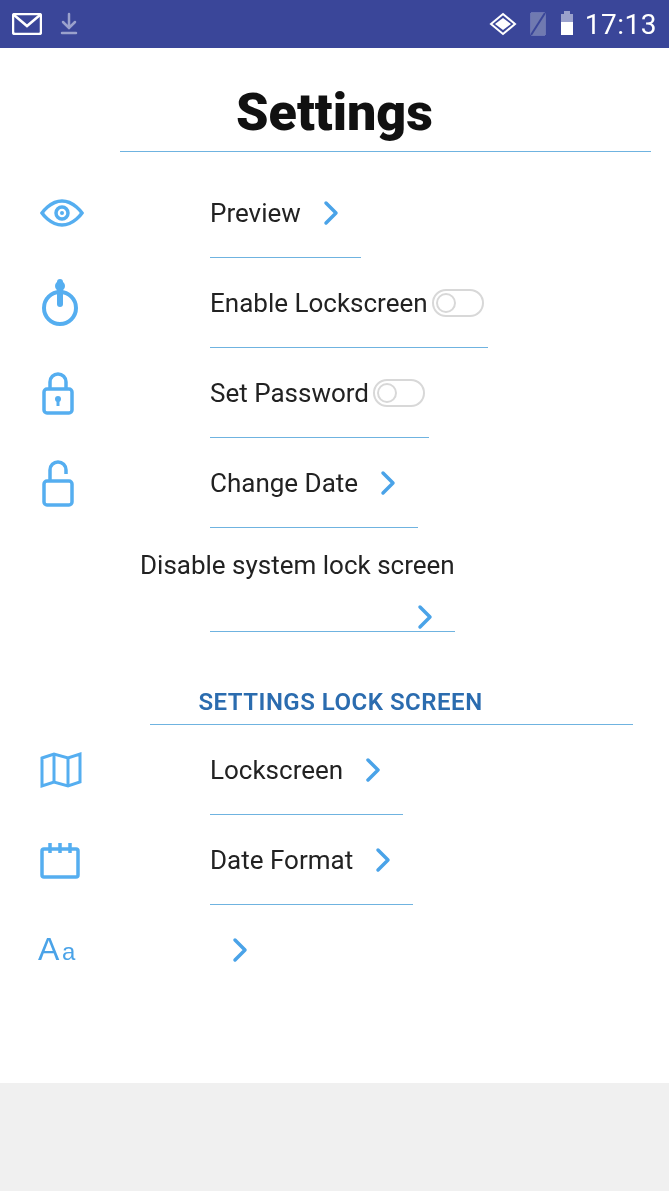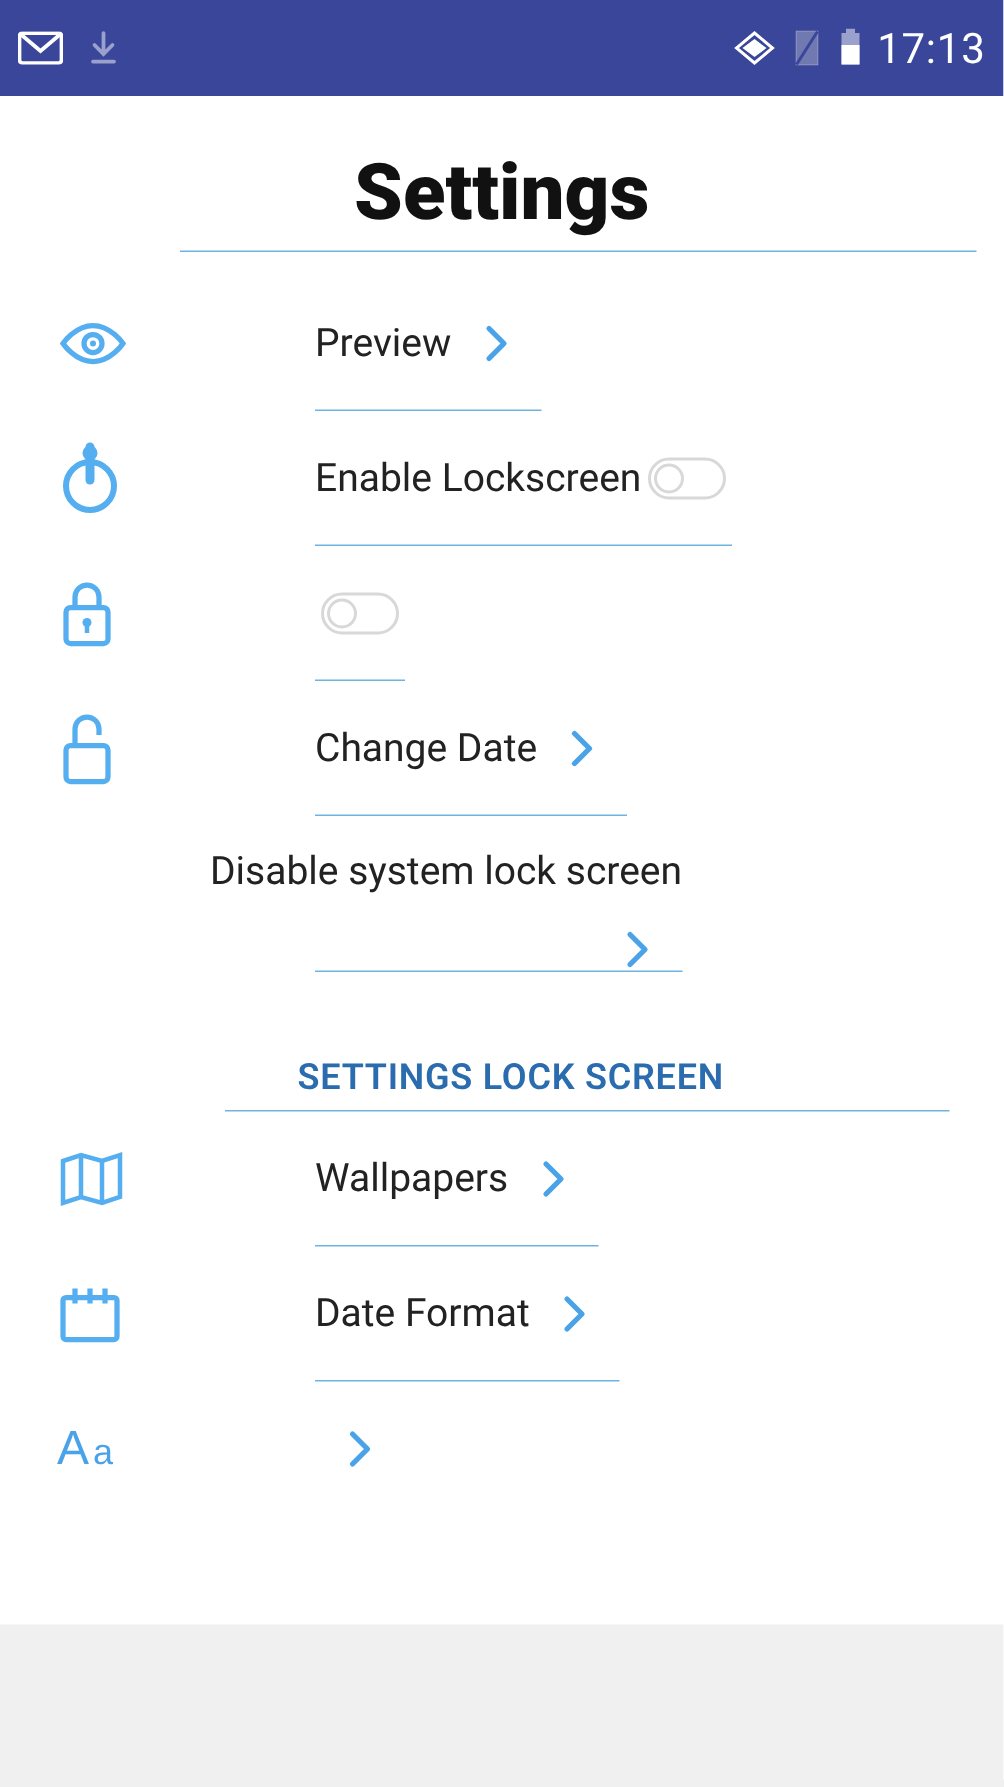--- a/index.html
+++ b/index.html
@@ -5,21 +5,21 @@
     * { margin: 0; padding: 0; box-sizing: border-box; }
     body {
       width: 669px;
       height: 1191px;
       font-family: -apple-system, BlinkMacSystemFont, 'Segoe UI', Roboto, Arial, sans-serif;
       background: #fff;
       overflow: hidden;
       position: relative;
     }
     .status-bar {
-      height: 64px;
+      height: 48px;
       background: #3a4699;
       display: flex;
       align-items: center;
       justify-content: space-between;
       padding: 0 12px;
       color: #fff;
     }
     .status-left { display: flex; align-items: center; gap: 18px; }
     .status-right { display: flex; align-items: center; gap: 10px; }
     .status-time { font-size: 28px; font-weight: 400; letter-spacing: 0.5px; }
@@ -199,20 +199,21 @@
   <div class="row-wrap">
     <div class="icon-col">
       <svg width="40" height="48" viewBox="0 0 40 48">
           <rect x="6" y="20" width="28" height="24" rx="3" fill="none" stroke="#55aef0" stroke-width="3.5"></rect>
           <path d="M12 20 L12 13 A8 8 0 0 1 28 13 L28 20" fill="none" stroke="#55aef0" stroke-width="3.5"></path>
           <circle cx="20" cy="30" r="3" fill="#55aef0"></circle>
           <line x1="20" y1="30" x2="20" y2="37" stroke="#55aef0" stroke-width="3"></line>
         </svg>
     </div>
     <div class="row">
+      <div class="row-label">Set Password</div>
       <div class="row-action">
           <div class="toggle"></div>
         </div>
     </div>
   </div>
 
   <div class="row-wrap">
     <div class="icon-col">
       <svg width="40" height="52" viewBox="0 0 40 52">
           <rect x="6" y="24" width="28" height="24" rx="3" fill="none" stroke="#55aef0" stroke-width="3.5"></rect>
@@ -247,21 +248,21 @@
 
   <div class="row-wrap">
     <div class="icon-col">
       <svg width="46" height="40" viewBox="0 0 46 40">
           <path d="M4 8 L16 4 L30 8 L42 4 L42 32 L30 36 L16 32 L4 36 Z" fill="none" stroke="#55aef0" stroke-width="3"></path>
           <line x1="16" y1="4" x2="16" y2="32" stroke="#55aef0" stroke-width="3"></line>
           <line x1="30" y1="8" x2="30" y2="36" stroke="#55aef0" stroke-width="3"></line>
         </svg>
     </div>
     <div class="row">
-      <div class="row-label">Wallpapers</div>
+      <div class="row-label">Lockscreen</div>
       <div class="row-action chevron">
         <svg width="16" height="28" viewBox="0 0 16 28">
             <path d="M3 4 L13 14 L3 24" fill="none" stroke="#4aa3e8" stroke-width="3.5" stroke-linecap="round" stroke-linejoin="round"></path>
           </svg>
       </div>
     </div>
   </div>
 
   <div class="row-wrap">
     <div class="icon-col">

